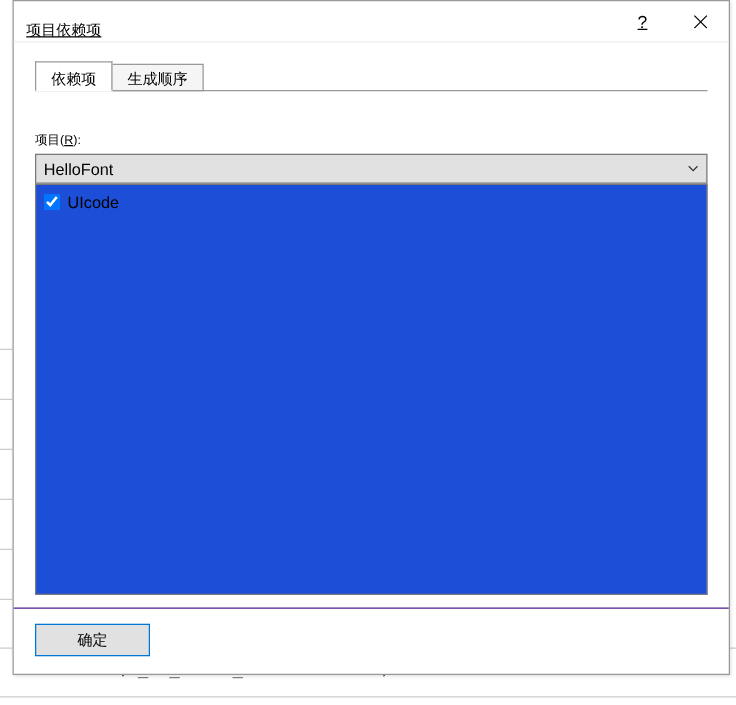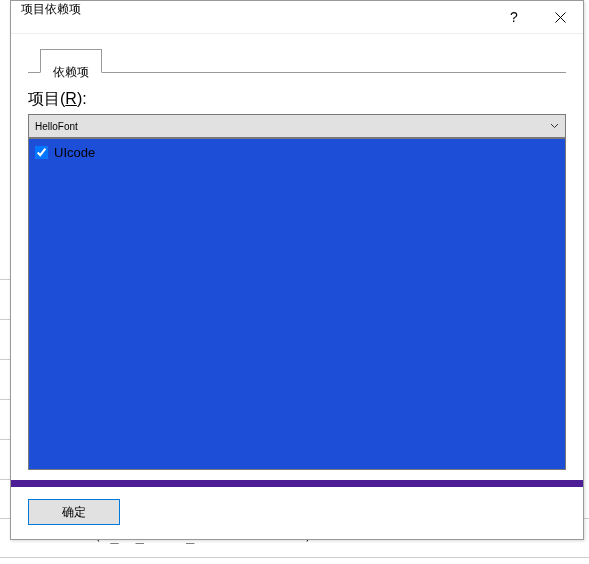--- a/index.html
+++ b/index.html
@@ -56,25 +56,26 @@
       height: 540px;
       background: #fff;
       border: 1px solid #999;
       box-shadow: 1px 1px 3px rgba(0,0,0,0.15);
       display: flex;
       flex-direction: column;
     }
     .titlebar {
       height: 33px;
       display: flex;
-      align-items: flex-start;
+      align-items: flex-end;
       padding-left: 10px;
       font-size: 12px;
       color: #000;
       border-bottom: 1px solid #eee;
+      text-decoration: underline;
     }
     .titlebar-title {
       flex: 1;
     }
     .titlebar-controls {
       display: flex;
       height: 100%;
     }
     .titlebar-btn {
       width: 46px;
@@ -118,53 +119,52 @@
       padding: 14px 12px 0 12px;
       border: 1px solid #999;
       border-bottom: none;
       background: #fff;
       font-size: 12px;
       position: relative;
       z-index: 1;
       margin-right: -1px;
       cursor: default;
       display: flex;
-      align-items: flex-start;
+      align-items: flex-end;
       height: 24px;
-      margin-left: 12px;
     }
     .tab.inactive {
       background: #f5f5f5;
       border-bottom: 1px solid #999;
       height: 22px;
       margin-top: 2px;
       z-index: 0;
     }
     .tab.active {
       background: #fff;
       border-bottom: 1px solid #fff;
     }
     
     .field-label {
-      font-size: 16px;
-      margin-top: 16px;
+      font-size: 10px;
+      margin-top: 32px;
       margin-bottom: 4px;
     }
     .underline {
       text-decoration: underline;
     }
     
     .dropdown {
       height: 24px;
       border: 1px solid #7a7a7a;
       background: #e1e1e1;
       display: flex;
       align-items: center;
       padding-left: 6px;
-      font-size: 10px;
+      font-size: 13px;
       position: relative;
       cursor: default;
     }
     .dropdown-arrow {
       position: absolute;
       right: 6px;
       top: 50%;
       transform: translateY(-50%);
     }
     .dropdown-arrow svg {
@@ -190,21 +190,21 @@
       margin-right: 6px;
       width: 13px;
       height: 13px;
     }
     
     .dialog-footer {
       display: flex;
       justify-content: flex-start;
       gap: 0;
       padding: 12px 17px 14px 17px;
-      border-top: 7px solid #4c1d95;
+      border-top: 1px solid #4c1d95;
     }
     .btn {
       width: 92px;
       height: 26px;
       border: 1px solid #adadad;
       background: #e1e1e1;
       font-size: 12px;
       font-family: inherit;
       cursor: default;
       display: flex;
@@ -244,20 +244,23 @@
           <line x1="10.5" y1="0.5" x2="0.5" y2="10.5" stroke="#000" stroke-width="1"></line>
         </svg>
       </div>
     </div>
   </div>
 
   <div class="dialog-body">
     <div class="tabs">
       <div class="tab active">
         <span>依赖项</span>
+      </div>
+      <div class="tab inactive">
+        <span>生成顺序</span>
       </div>
     </div>
 
     <div class="field-label">
       <span>项目(</span><span class="underline">R</span><span>):</span>
     </div>
     <div class="dropdown">
       <span>HelloFont</span>
       <span class="dropdown-arrow">
         <svg viewBox="0 0 9 6">

